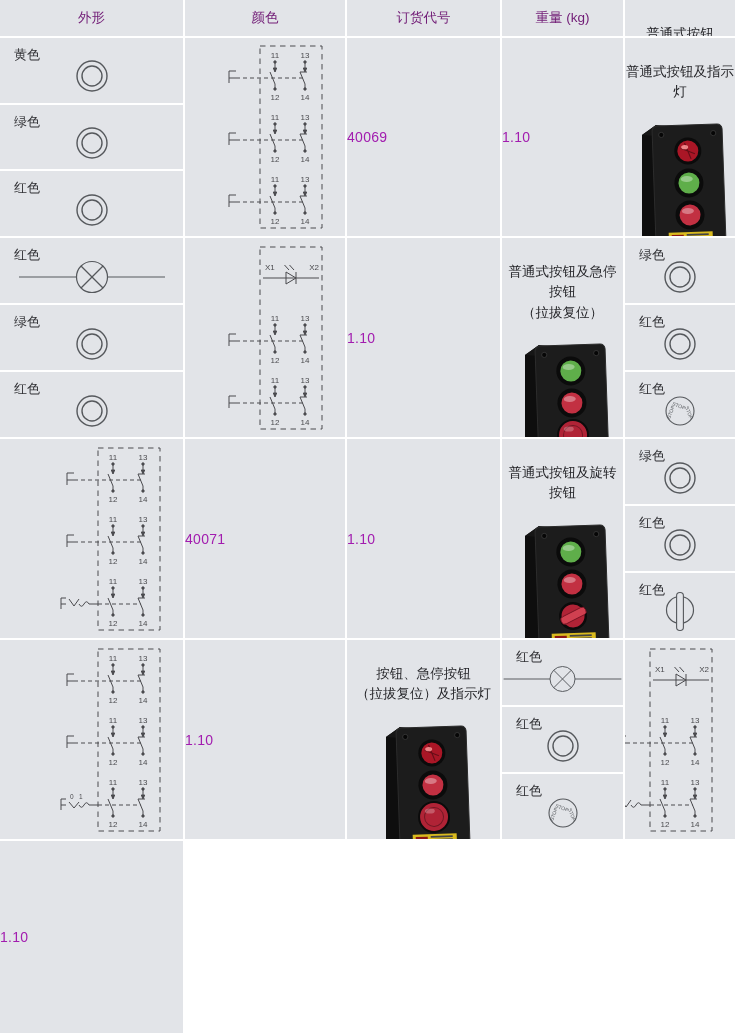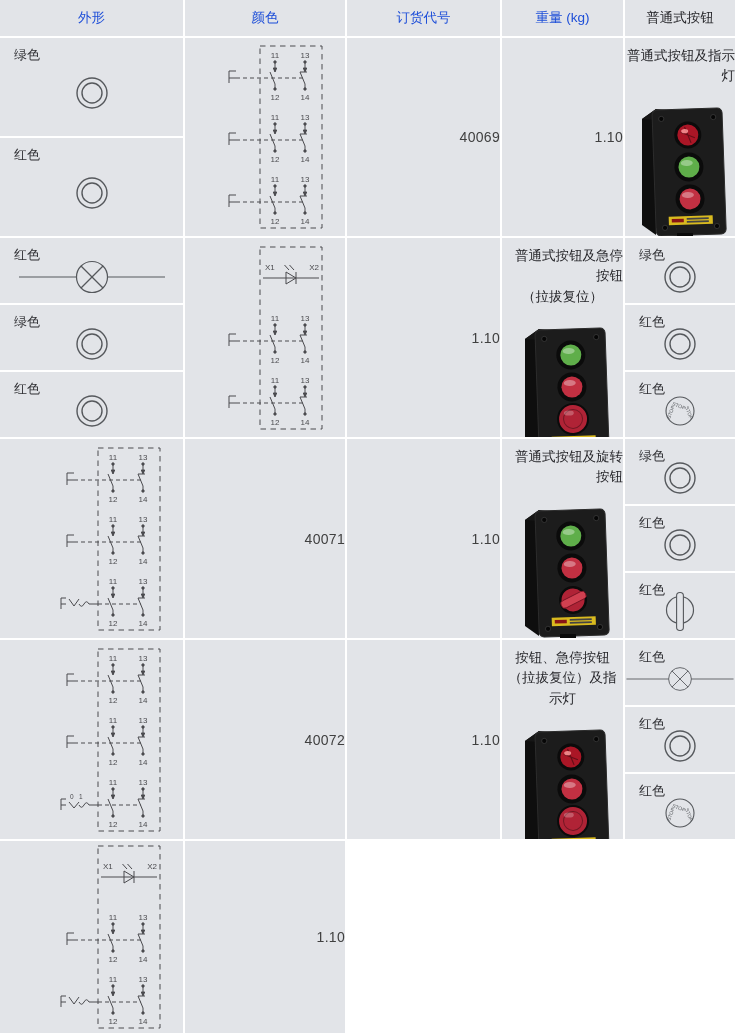--- a/index.html
+++ b/index.html
@@ -6,34 +6,34 @@
   body{font-family:"Liberation Sans","DejaVu Sans",sans-serif;}
   #table{
     display:grid;
     grid-template-columns:183px 160px 153px 121px 110px;
     grid-template-rows:36px 198px 199px 199px 199px 192px;
     gap:2px;
     width:735px;height:1033px;
     background:#ffffff;
   }
   .hcell{background:#e2e4e8;display:flex;align-items:center;justify-content:center;
-    font-size:13.5px;color:#1d4ed8;}
+    font-size:13.5px;color:#701a75;}
   .cell{background:#e2e4e8;overflow:hidden;}
   .shape-cell{display:flex;flex-direction:column;align-items:center;}
   .title{font-size:13.5px;color:#26262a;line-height:1.5;text-align:center;}
-  .title.first{margin-top:8px;text-align:right;}
+  .title.first{margin-top:24px;}
   .photo{margin-top:2px;line-height:0;}
   .color-cell{display:flex;flex-direction:column;gap:2px;background:#ffffff;}
   .subrow{flex:1;background:#e2e4e8;position:relative;}
   .clabel{position:absolute;top:8px;left:14px;font-size:13px;color:#2f2f33;}
   .sym{position:absolute;left:0;right:0;top:12px;bottom:0;
     display:flex;align-items:center;justify-content:center;line-height:0;}
   .diagram-cell{display:flex;align-items:center;justify-content:flex-end;line-height:0;}
-  .center-cell{display:flex;align-items:center;justify-content:flex-end;
-    font-size:14px;color:#404040;letter-spacing:0.3px;}
+  .center-cell{display:flex;align-items:center;justify-content:flex-start;
+    font-size:14px;color:#a21caf;letter-spacing:0.3px;}
 </style>
 </head>
 <body>
 
 <div id="table">
   <div class="hcell">外形</div>
   <div class="hcell">颜色</div>
   <div class="hcell">订货代号</div>
   <div class="hcell">重量 (kg)</div>
 
@@ -63,20 +63,31 @@
       <rect x="69" y="129" width="22" height="1.6" fill="#444"></rect>
       <rect x="69" y="132" width="22" height="1.6" fill="#444"></rect>
     </g>
     <rect x="61" y="144" width="16" height="5" fill="#0a0a0a"></rect>
     <polygon points="57,149 81,149 78,158 60,158" fill="#151515"></polygon>
     <line x1="59" y1="152" x2="79" y2="152" stroke="#000" stroke-width="1"></line>
     <line x1="60" y1="155" x2="78" y2="155" stroke="#000" stroke-width="1"></line>
   </svg></div>
   </div>
   <div class="cell color-cell">
+  <div class="subrow">
+    <div class="clabel">黄色</div>
+    <div class="sym">
+          <svg width="40" height="40" viewBox="0 0 40 40">
+            <g fill="none" stroke="#55585c" stroke-width="1.4">
+              <circle cx="20" cy="20" r="15"></circle>
+              <circle cx="20" cy="20" r="10"></circle>
+            </g>
+          </svg>
+        </div>
+  </div>
 
   <div class="subrow">
     <div class="clabel">绿色</div>
     <div class="sym">
           <svg width="40" height="40" viewBox="0 0 40 40">
             <g fill="none" stroke="#55585c" stroke-width="1.4">
               <circle cx="20" cy="20" r="15"></circle>
               <circle cx="20" cy="20" r="10"></circle>
             </g>
           </svg>
@@ -580,23 +591,20 @@
             <text x="55" y="140" text-anchor="middle">11</text>
             <text x="85" y="140" text-anchor="middle">13</text>
             <text x="55" y="182" text-anchor="middle">12</text>
             <text x="85" y="182" text-anchor="middle">14</text>
             <text x="12" y="154" font-size="6.5">0</text>
             <text x="21" y="154" font-size="6.5">1</text>
           </g>
         </svg></div>
   </div>
   <div class="cell center-cell">
-    <span>40072</span>
-  </div>
-  <div class="cell center-cell">
     <span>1.10</span>
   </div>
 
   <div class="cell shape-cell">
     <div class="title first">按钮、急停按钮</div>
     <div class="title">（拉拔复位）及指示灯</div>
     <div class="photo"><svg width="128" height="158" viewBox="0 0 128 158">
     <polygon points="26,30 40,20 40,146 26,136" fill="#0e0e0e"></polygon>
     <polygon points="26,30 40,20 104,26 92,35" fill="#161616"></polygon>
     <g transform="rotate(-2 72 80)">

